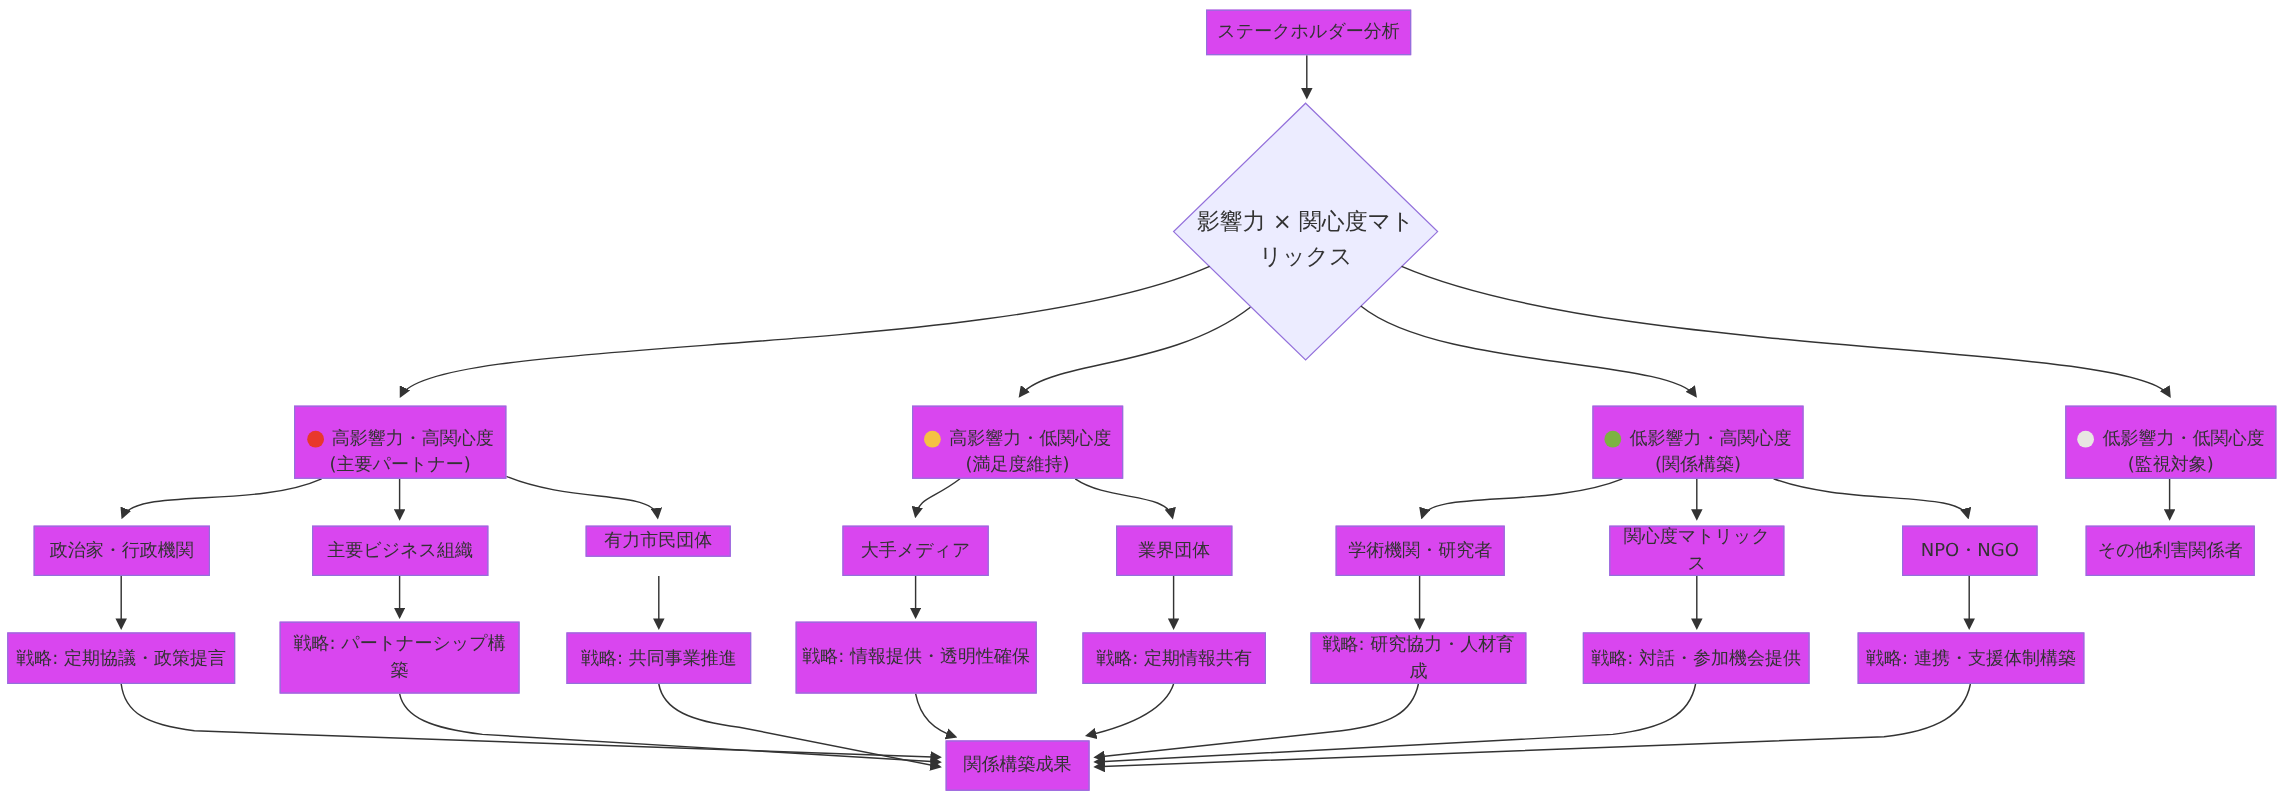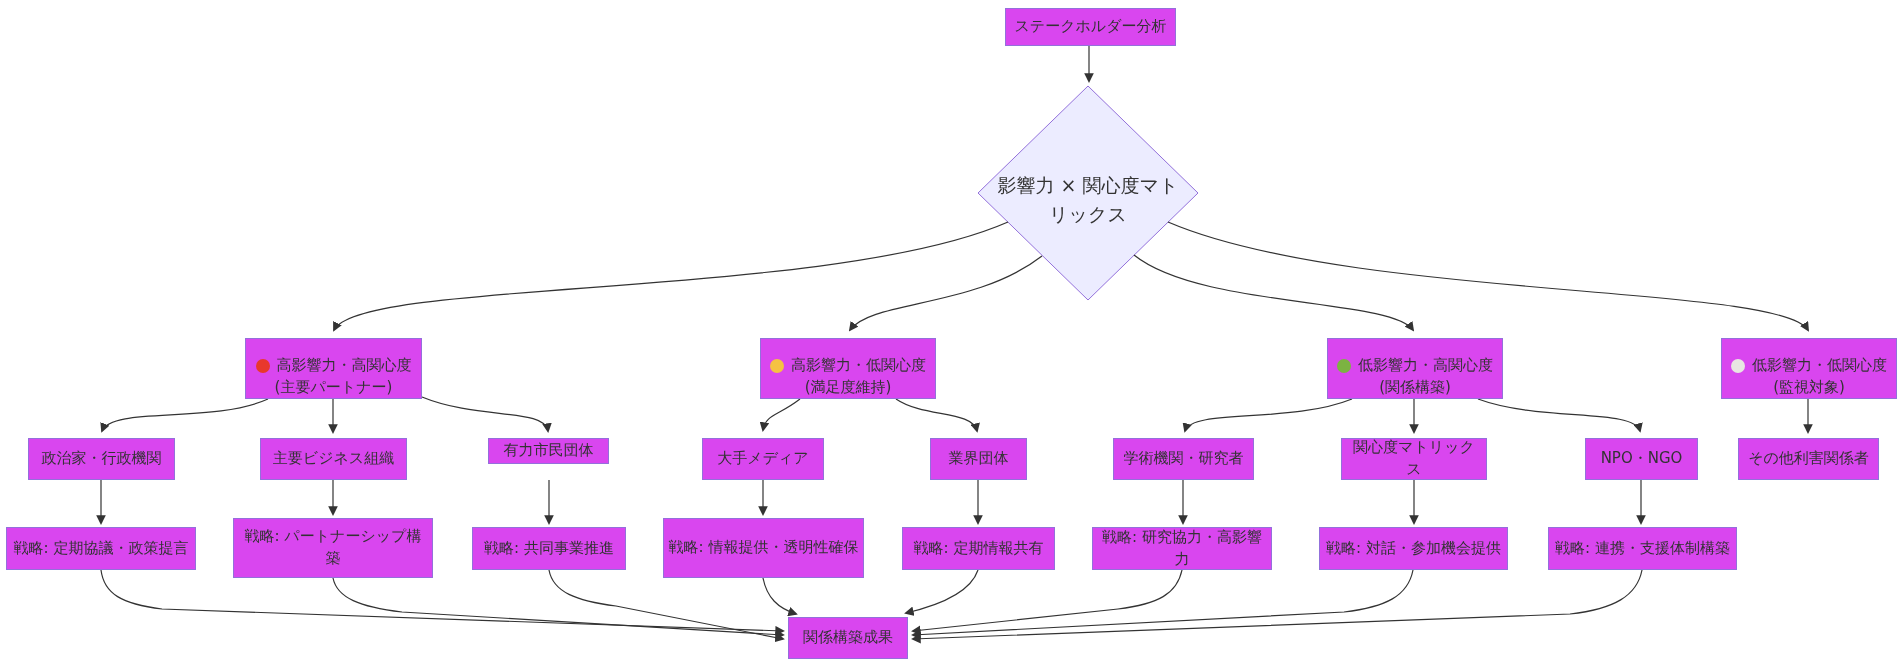--- a/index.html
+++ b/index.html
@@ -133,19 +133,19 @@
   <div class="node pad" style="left:1113px;top:438px;width:141px;height:42px">学術機関・研究者</div>
   <div class="node pad" style="left:1341px;top:438px;width:146px;height:42px">関心度マトリックス</div>
   <div class="node pad" style="left:1585px;top:438px;width:113px;height:42px">NPO・NGO</div>
   <div class="node pad" style="left:1738px;top:438px;width:141px;height:42px">その他利害関係者</div>
 
   <div class="node pad" style="left:6px;top:527px;width:190px;height:43px">戦略: 定期協議・政策提言</div>
   <div class="node pad" style="left:233px;top:518px;width:200px;height:60px">戦略: パートナーシップ構築</div>
   <div class="node pad" style="left:472px;top:527px;width:154px;height:43px">戦略: 共同事業推進</div>
   <div class="node pad" style="left:663px;top:518px;width:201px;height:60px">戦略: 情報提供・透明性確保</div>
   <div class="node pad" style="left:902px;top:527px;width:153px;height:43px">戦略: 定期情報共有</div>
-  <div class="node pad" style="left:1092px;top:527px;width:180px;height:43px">戦略: 研究協力・高影響力</div>
+  <div class="node pad" style="left:1092px;top:527px;width:180px;height:43px">戦略: 研究協力・人材育成</div>
   <div class="node pad" style="left:1319px;top:527px;width:189px;height:43px">戦略: 対話・参加機会提供</div>
   <div class="node pad" style="left:1548px;top:527px;width:189px;height:43px">戦略: 連携・支援体制構築</div>
 
   <div class="node pad" style="left:788px;top:617px;width:120px;height:42px">関係構築成果</div>
 
 </div>
 
 </body></html>

